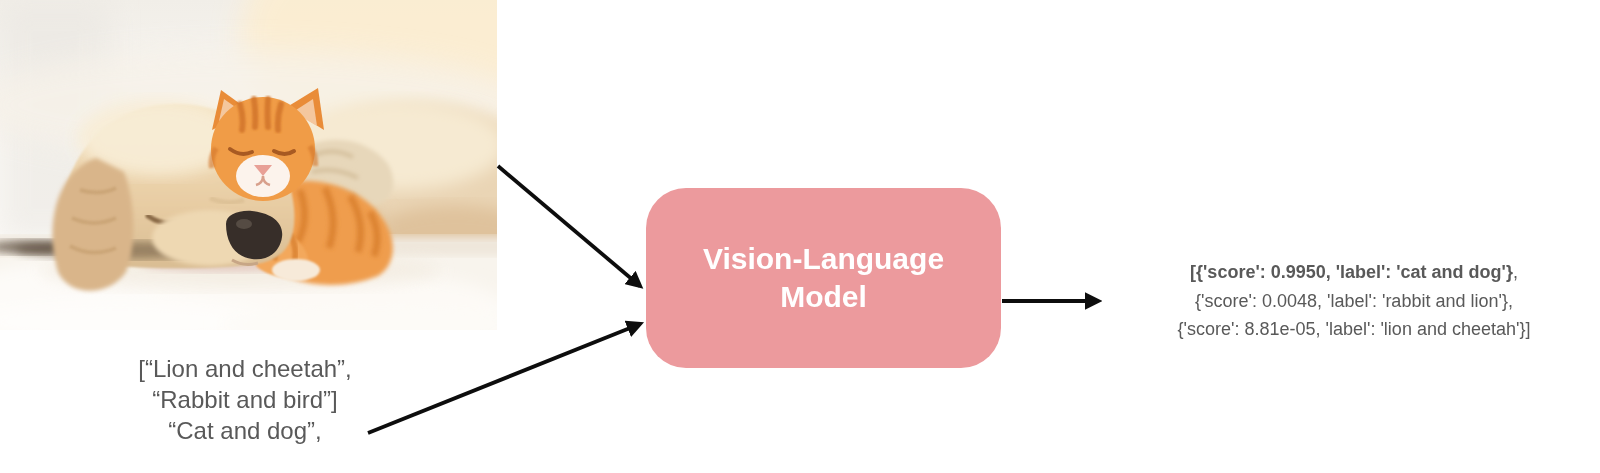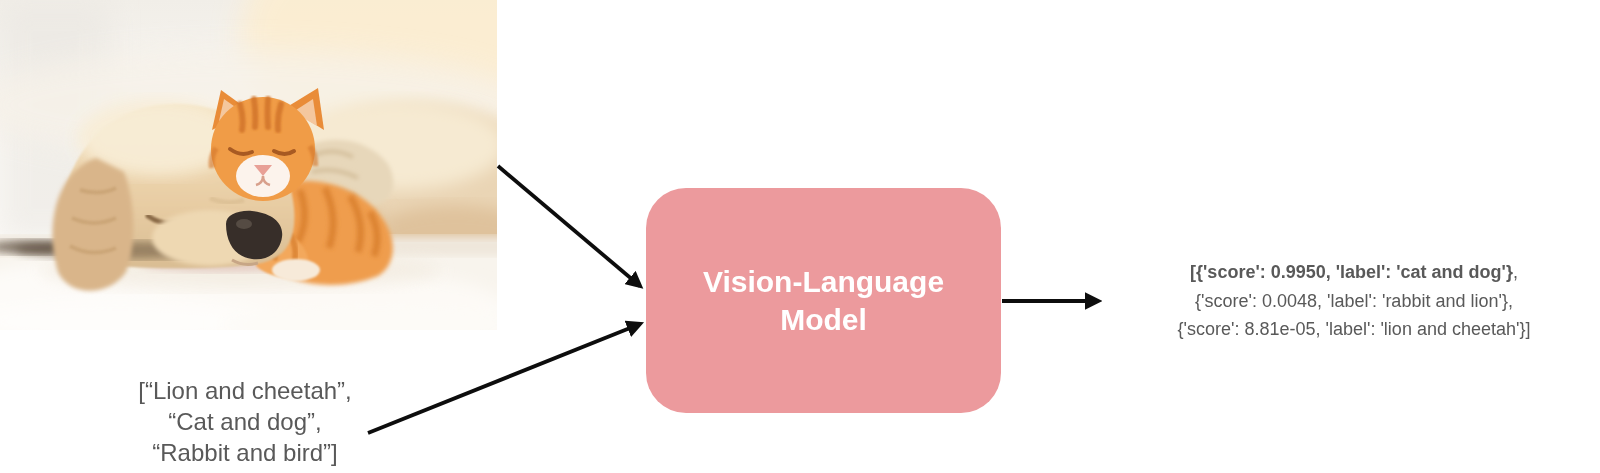--- a/index.html
+++ b/index.html
@@ -3,26 +3,26 @@
 <meta charset="utf-8">
 <style>
   html,body{margin:0;padding:0;background:#ffffff;}
   .canvas{
     position:relative;width:1600px;height:473px;background:#ffffff;
     overflow:hidden;font-family:"Liberation Sans",sans-serif;
   }
   .photo{position:absolute;left:0;top:0;width:497px;height:330px;overflow:hidden;}
   .photo svg{display:block;}
   .input-labels{
-    position:absolute;left:95px;top:375px;width:300px;
+    position:absolute;left:95px;top:353px;width:300px;
     text-align:center;color:var(--text-gray,#595959);
     font-size:24px;line-height:31px;white-space:nowrap;
   }
   .model-box{
-    position:absolute;left:646px;top:188px;width:355px;height:225px;
+    position:absolute;left:646px;top:188px;width:355px;height:180px;
     background:var(--model-fill,#EC9A9D);border-radius:40px;
     display:flex;align-items:center;justify-content:center;
   }
   .model-label{
     color:var(--model-text,#FFFFFF);font-weight:bold;font-size:30px;line-height:38px;
     text-align:center;padding:0 42px;
   }
   .output-text{
     position:absolute;left:1108px;top:258px;width:492px;
     text-align:center;color:var(--text-gray,#595959);
@@ -125,22 +125,22 @@
         <path d="M263 176 q 0 7 -7 9 M263 176 q 0 7 7 9" stroke="#d8a08c" stroke-width="2.5" fill="none"></path>
       </g>
 
       <ellipse cx="120" cy="322" rx="150" ry="22" fill="#fefdfb" filter="url(#b8)"></ellipse>
       <ellipse cx="380" cy="325" rx="160" ry="20" fill="#fdfbf7" filter="url(#b8)"></ellipse>
     </svg>
   </div>
 
   <div class="input-labels">
     <div>[“Lion and cheetah”,</div>
+    <div>“Rabbit and bird”]</div>
     <div>“Cat and dog”,</div>
-    <div>“Rabbit and bird”]</div>
   </div>
 
   <div class="model-box">
     <div class="model-label">Vision-Language Model</div>
   </div>
 
   <div class="output-text">
     <div><span class="b">[{'score': 0.9950, 'label': 'cat and dog'}</span><span>,</span></div>
     <div>{'score': 0.0048, 'label': 'rabbit and lion'},</div>
     <div>{'score': 8.81e-05, 'label': 'lion and cheetah'}]</div>

